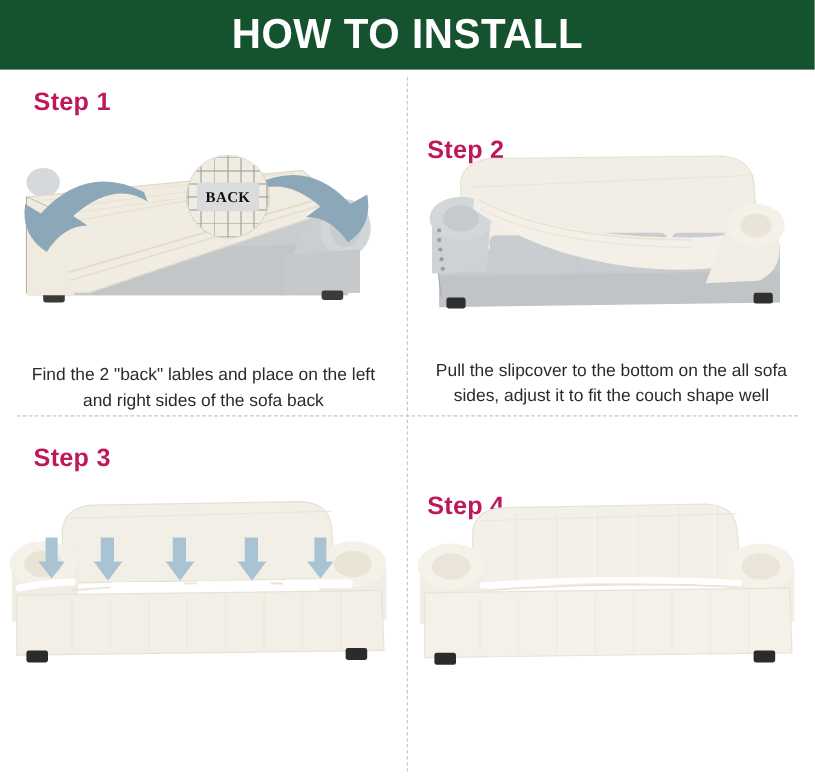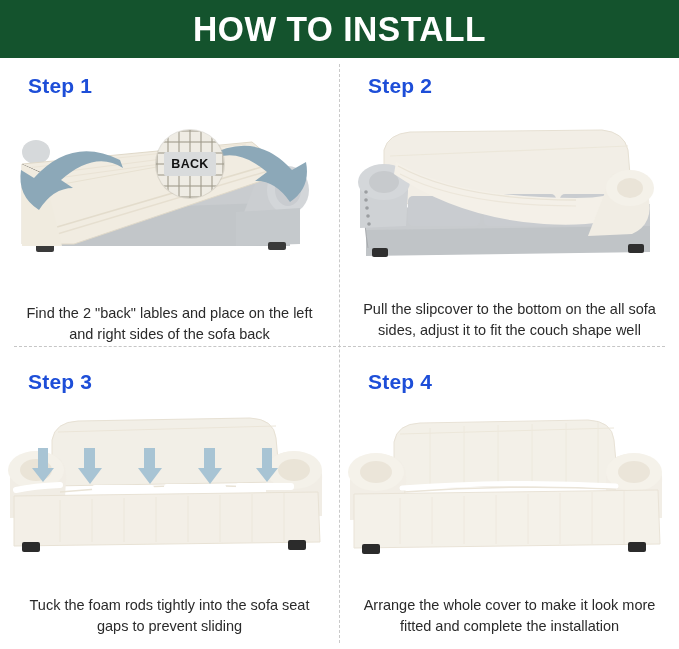--- a/index.html
+++ b/index.html
@@ -73,25 +73,25 @@
     height: 0;
     border-top: 1px dashed #c6c6c6;
   }
 
   
   .step-label {
     position: absolute;
     left: 28px; top: 16px;
     font-size: 21px;
     font-weight: 700;
-    color: #1d4ed8;
+    color: #be185d;
     letter-spacing: 0.2px;
   }
   .panel-tr .step-label,
-  .panel-br .step-label { left: 28px; }
+  .panel-br .step-label { left: 16px; margin-top: 40px; }
 
   
   .caption {
     position: absolute;
     left: 0; right: 0;
     bottom: 10px;
     text-align: center;
     font-size: 14.5px;
     line-height: 21px;
     color: #2a2a2a;
@@ -137,20 +137,21 @@
     width: 52px; height: 24px;
     background: #d9dbdc;
     border-radius: 2px;
     display: flex; align-items: center; justify-content: center;
   }
   .badge-tag span {
     font-size: 12.5px;
     font-weight: 700;
     color: #111;
     letter-spacing: 0.3px;
+    font-family: Liberation Serif, serif;
   }
 </style>
 </head>
 <body>
 
 <div id="page">
 
   <div class="header-bar">
     <div class="header-title">HOW TO INSTALL</div>
   </div>
@@ -330,21 +331,20 @@
           <g fill="#a8c4d4">
             <path d="M38 48 h10 v20 h6 l-11 14 l-11 -14 h6 Z"></path>
             <path d="M84 48 h11 v20 h7 l-12 16 l-12 -16 h6 Z"></path>
             <path d="M144 48 h11 v20 h7 l-12 16 l-12 -16 h6 Z"></path>
             <path d="M204 48 h11 v20 h7 l-12 16 l-12 -16 h6 Z"></path>
             <path d="M262 48 h10 v20 h6 l-11 14 l-11 -14 h6 Z"></path>
           </g>
         </svg>
       </div>
 
-      <div class="caption">Tuck the foam rods tightly into the sofa seat gaps to prevent sliding</div>
     </div>
 
     <div class="panel panel-br">
       <div class="step-label">Step 4</div>
 
       <div class="stage">
         <svg width="339" height="170" viewBox="0 0 339 170">
 
           <g>
             <path d="M54 42 q3 -18 26 -19 L248 20 q24 1 26 20 L278 84 L54 88 Z" fill="#f3f0e8"></path>
@@ -385,17 +385,16 @@
               <path d="M252 92 L252 144"></path>
                 <path d="M284 91 L284 144"></path>
             </g>
           </g>
 
           <rect x="22" y="144" width="18" height="10" rx="2" fill="#2b2b2b"></rect>
           <rect x="288" y="142" width="18" height="10" rx="2" fill="#2b2b2b"></rect>
         </svg>
       </div>
 
-      <div class="caption">Arrange the whole cover to make it look more fitted and complete the installation</div>
     </div>
 
   </div>
 </div>
 
 </body></html>

